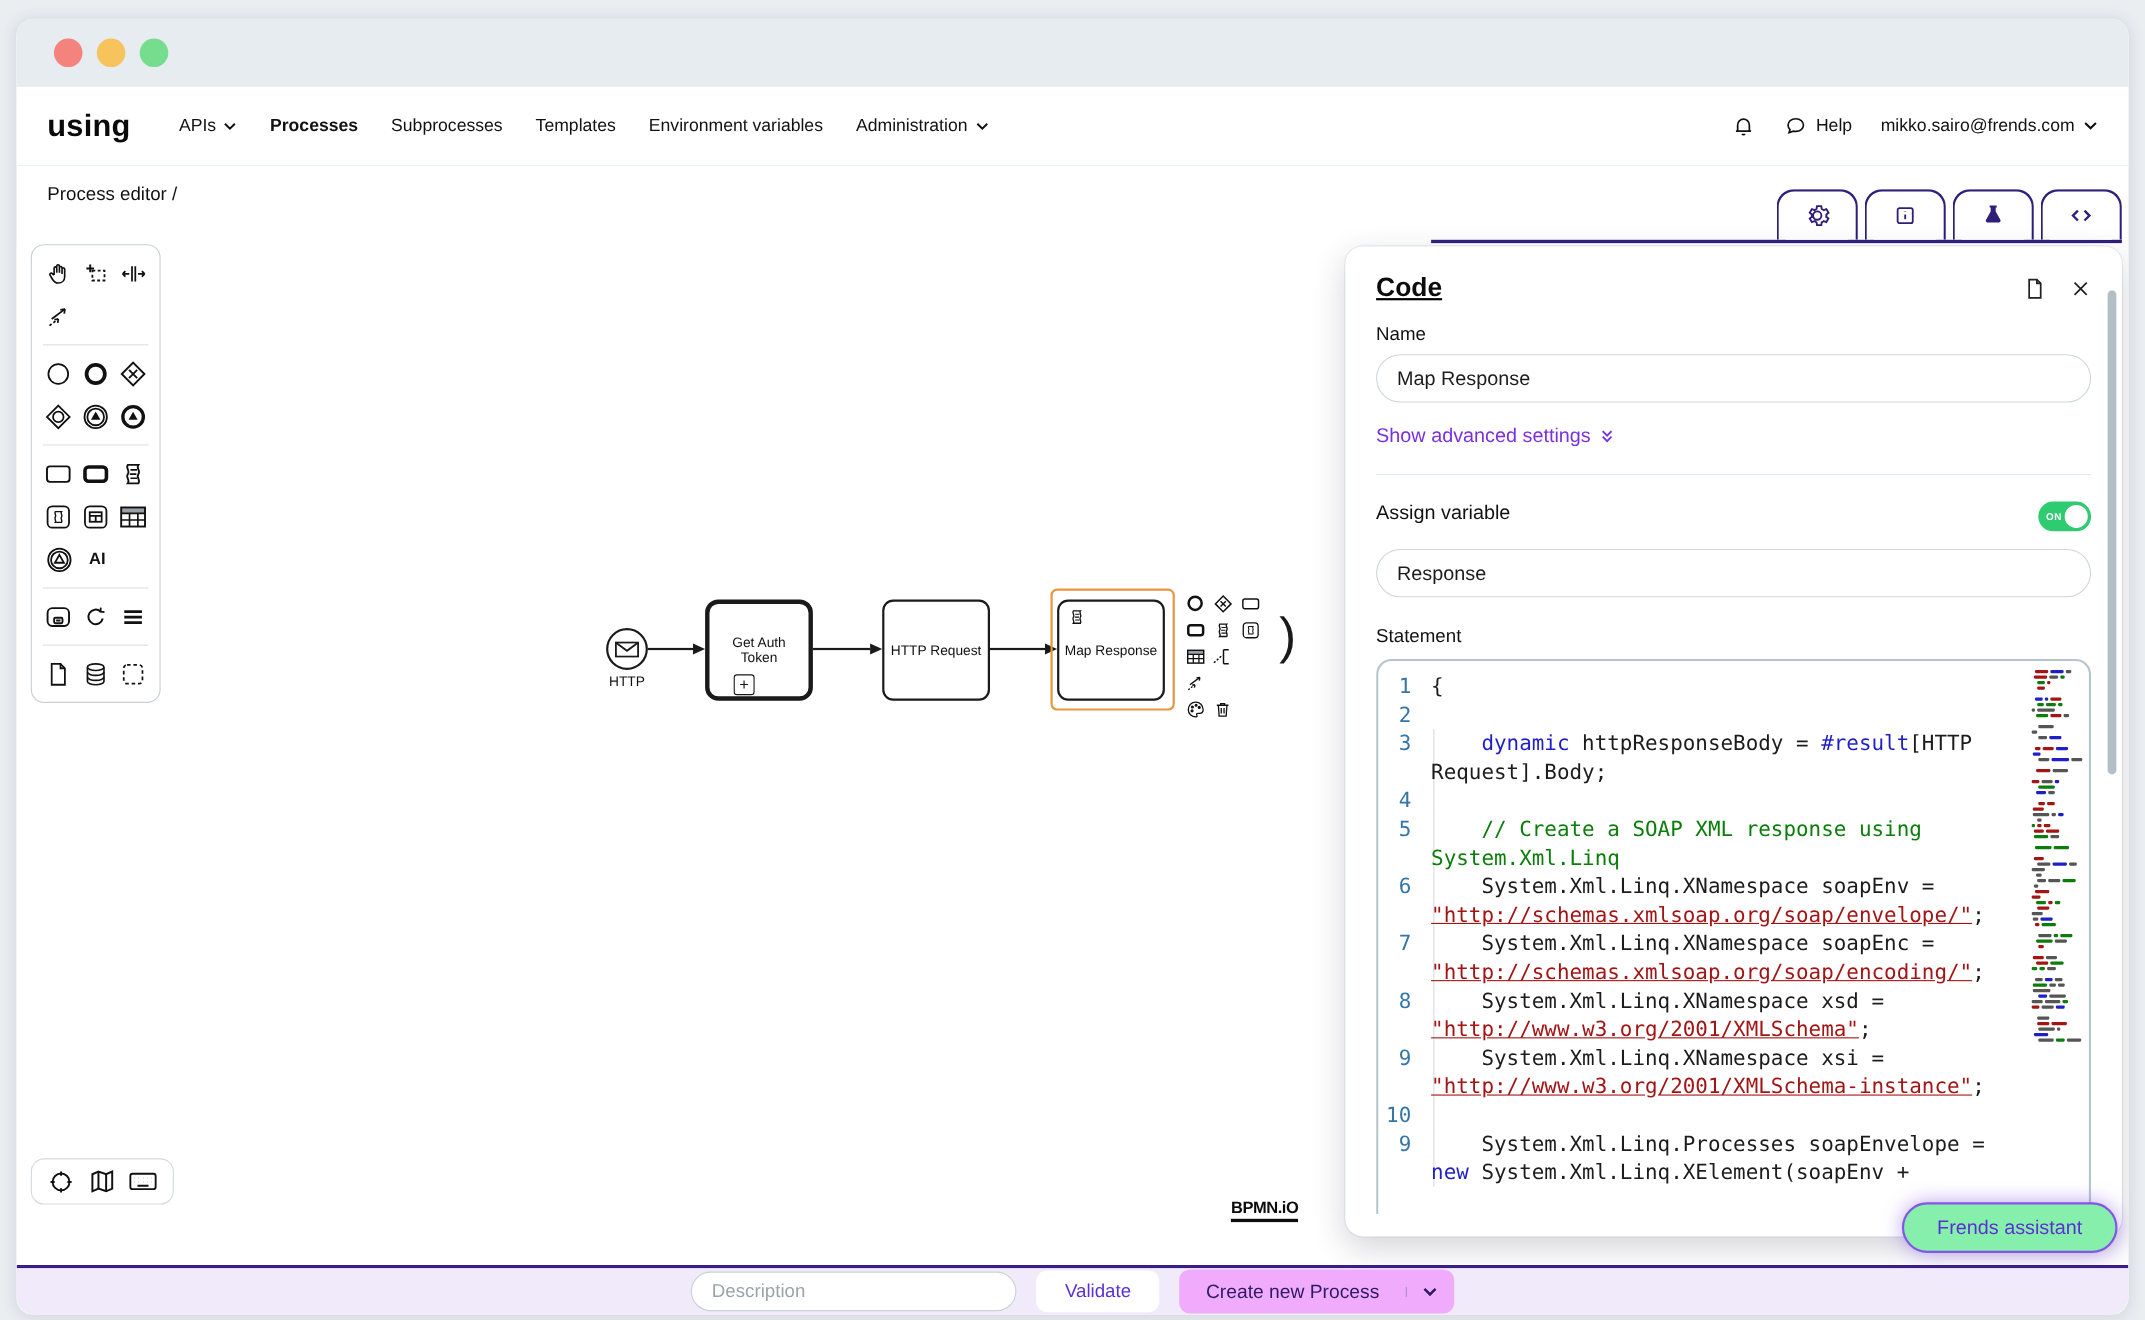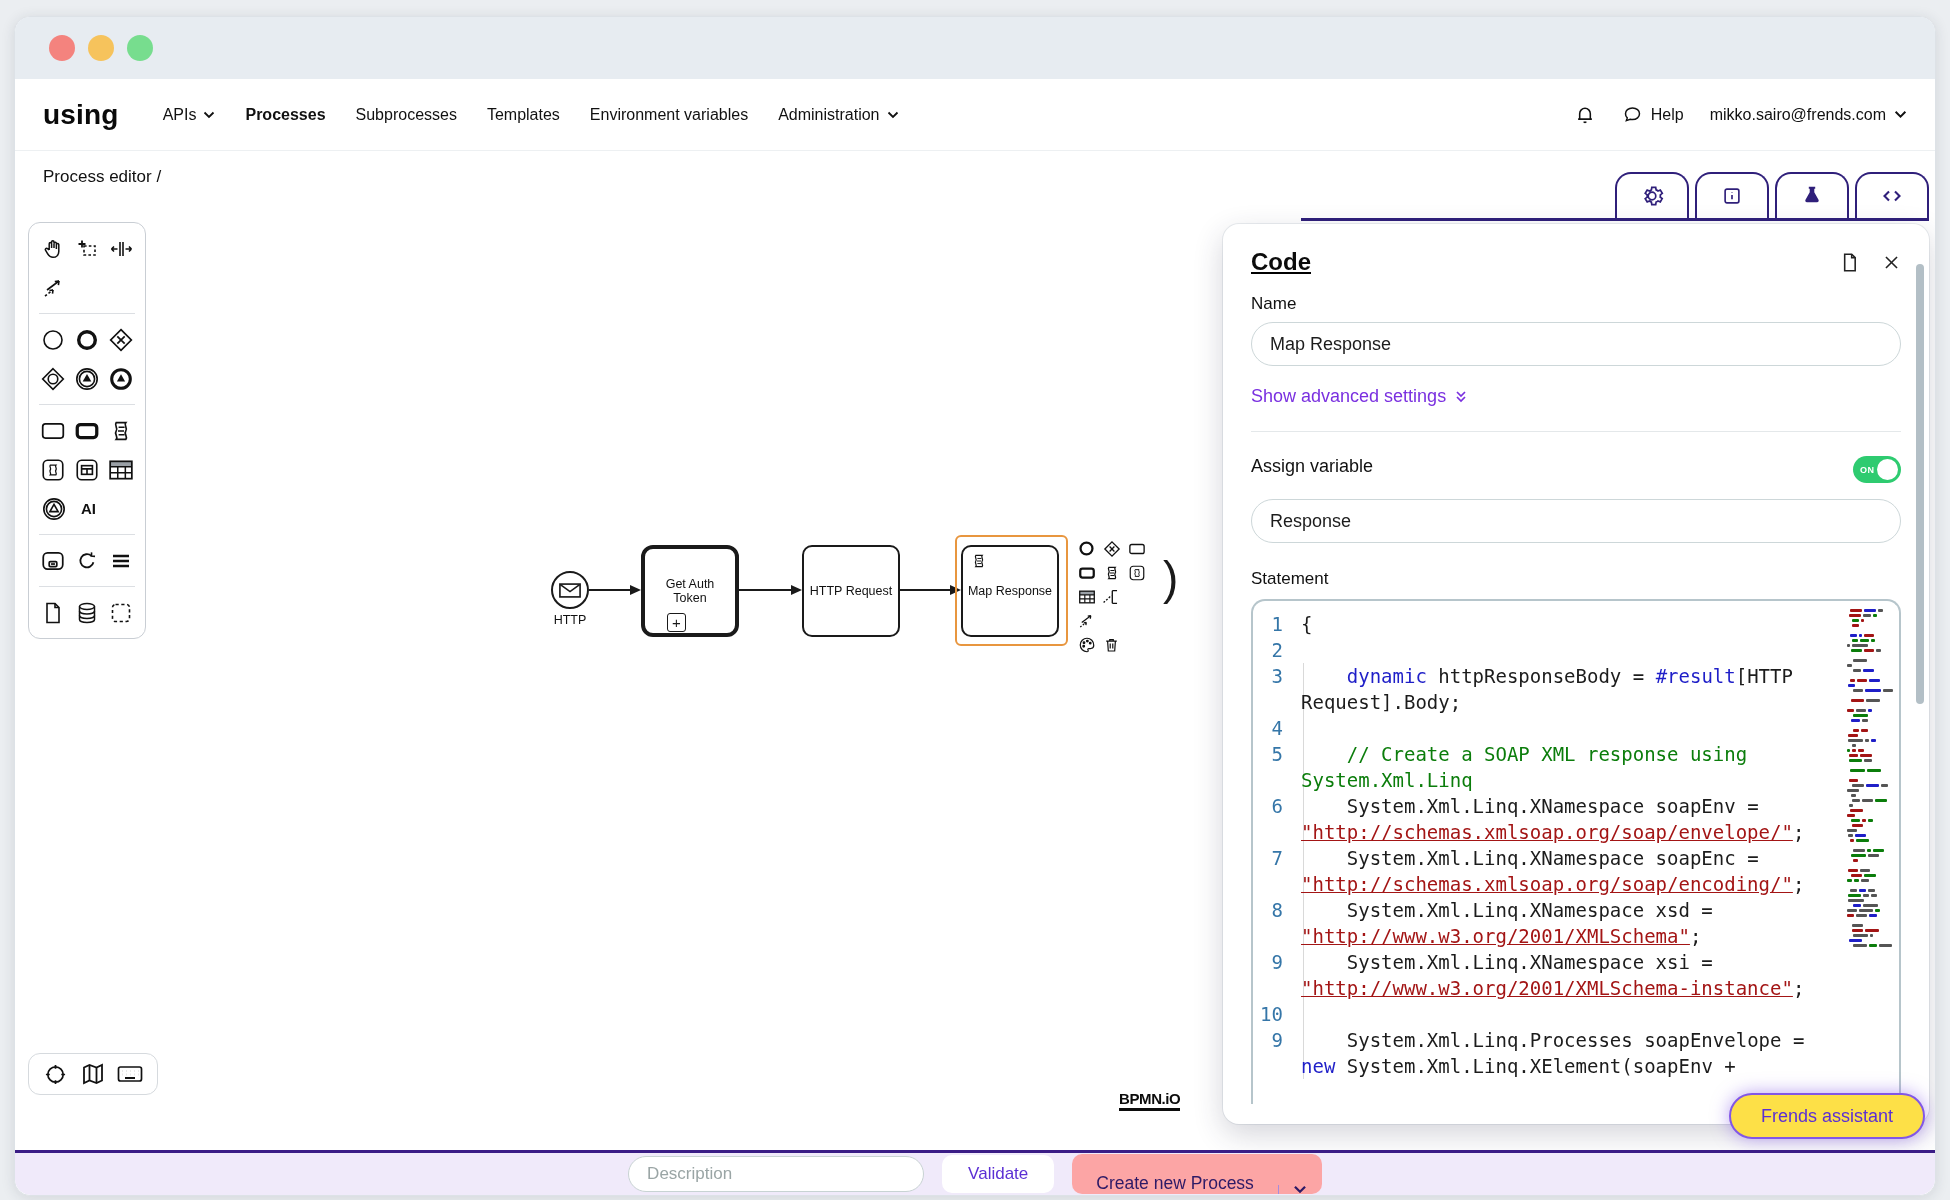--- a/index.html
+++ b/index.html
@@ -95,33 +95,33 @@
   .code-num { width:42px; padding-right:18px; text-align:right; color:#3576a8; flex:none; user-select:none; }
   .code-text { width:46ch; white-space:pre-wrap; word-break:normal; color:#1c1c1c; }
   .code-text.guide { background:linear-gradient(#d9d9d9,#d9d9d9) 2px 0/1px 100% no-repeat; }
   .tok-p { color:#1c1c1c; } .tok-com { color:#0b7d0b; } .tok-kw { color:#1f1fc8; } .tok-strl { color:#a31515; text-decoration:underline; text-decoration-color:#a31515; }
   #minimap { position:absolute; right:6px; top:8px; width:46px; }
   .mm-row { height:3px; margin-bottom:2px; display:flex; gap:2px; }
   .mm-seg { height:3px; border-radius:1px; }
   #panel-scrollbar { position:absolute; right:5px; top:40px; width:8px; height:440px; background:#b3bfc6; border-radius:4px; cursor:pointer; }
 
   
-  #assistant { position:absolute; right:10px; bottom:56px; height:46px; padding:0 30px; background:#fde047;
+  #assistant { position:absolute; right:10px; bottom:56px; height:46px; padding:0 30px; background:#86efac;
     border:2.5px solid #8257e6; border-radius:24px; color:#5b2fd4; font-size:18px; font-weight:500;
     display:flex; align-items:center; box-shadow:0 0 18px rgba(130,87,230,.55); cursor:pointer; z-index:6; }
 
   
   #footer { position:absolute; left:0; right:0; bottom:0; height:45px; background:#f0eafa; border-top:3px solid #3b1d86;
     display:flex; align-items:center; justify-content:center; gap:18px; border-radius:0 0 16px 16px; z-index:7; }
   #desc-input { width:296px; height:36px; border:1.5px solid #c8d3d3; border-radius:18px; background:#fff;
     font-size:17px; padding:0 18px; color:#222; outline:none; font-family:"Liberation Sans",sans-serif; }
   #desc-input::placeholder { color:#9aa5a5; }
   #validate-btn { height:38px; padding:0 26px; background:#fff; border:none; border-radius:10px; color:#5b2fd4;
     font-size:17px; font-weight:500; cursor:pointer; display:flex; align-items:center; font-family:"Liberation Sans",sans-serif; }
-  #create-btn { height:40px; display:flex; align-items:flex-end; background:#fca5a5; border-radius:10px; overflow:hidden; cursor:pointer; }
+  #create-btn { height:40px; display:flex; align-items:center; background:#f0abfc; border-radius:10px; overflow:hidden; cursor:pointer; }
   #create-label { display:flex; align-items:center; padding:0 24px; color:#2d1a66; font-size:17.5px; font-weight:500; }
   #create-chev { width:44px; display:flex; align-items:center; justify-content:center; border-left:1.5px solid #a68cdd; }
 
   svg { display:block; }
 </style>
 </head>
 <body>
 
 <div id="window">
 

